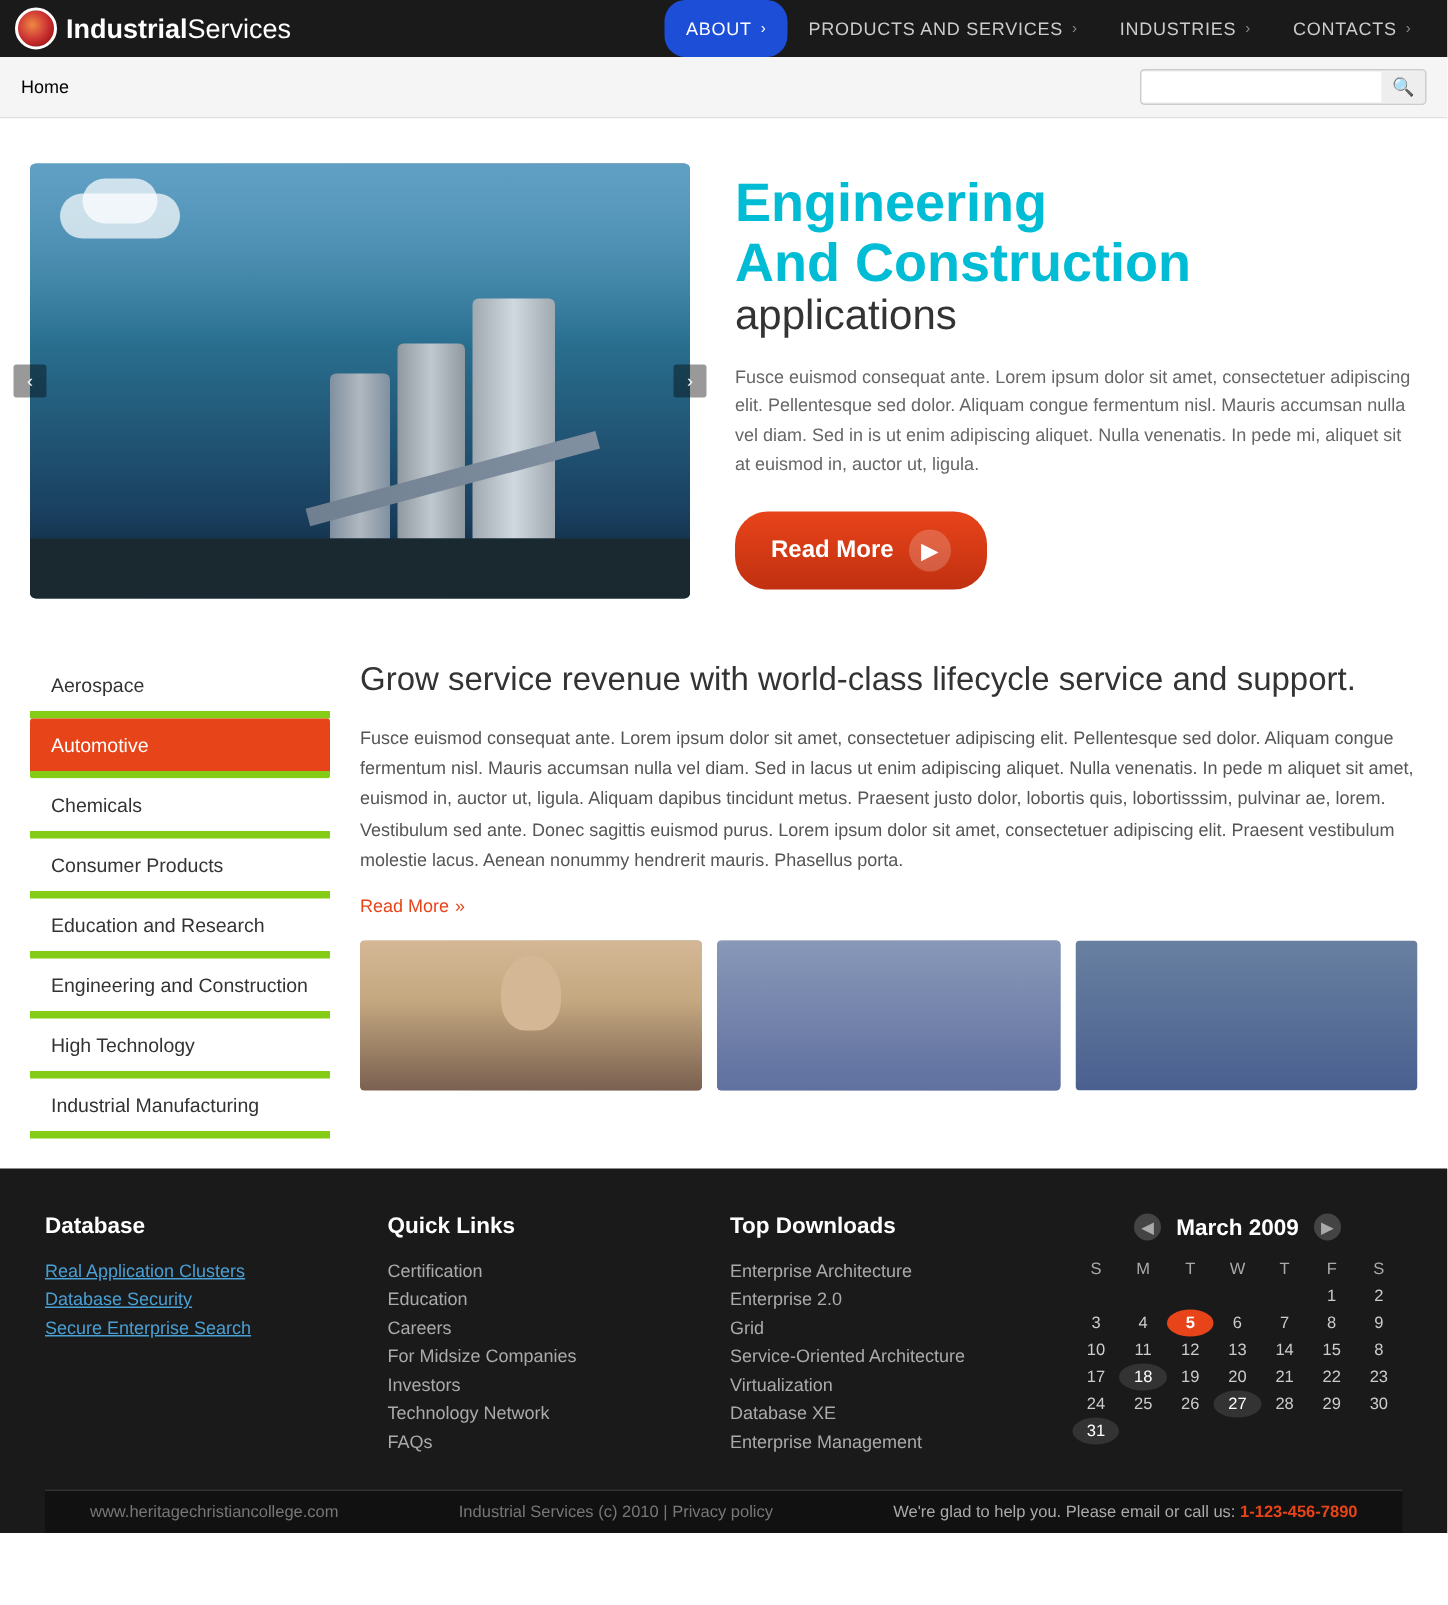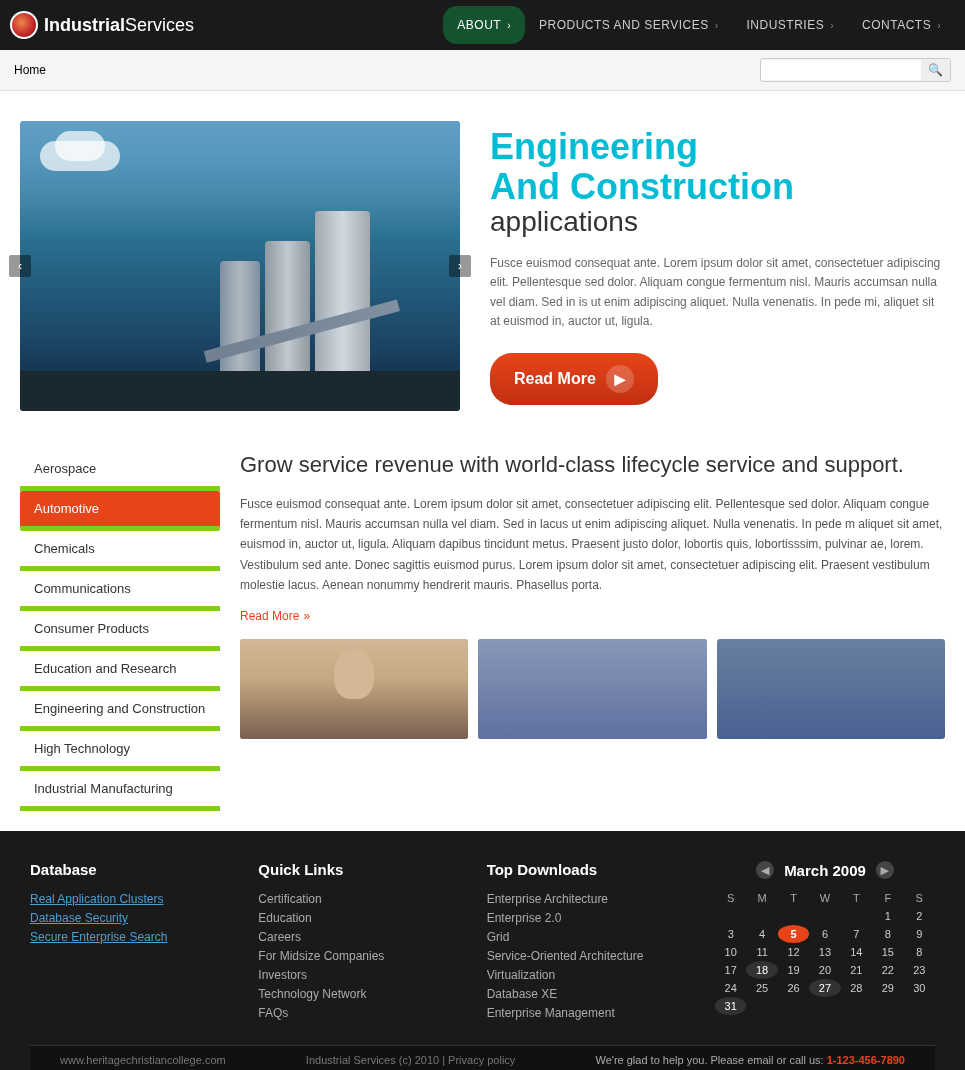--- a/index.html
+++ b/index.html
@@ -1,26 +1,26 @@
 <!DOCTYPE html>
 <html><head>
   <meta charset="utf-8">
   <style>
     * { margin: 0; padding: 0; box-sizing: border-box; }
     body { font-family: Arial, sans-serif; font-size: 13px; color: #333; background: #fff; width: 965px; }
 
     
-    nav { background: #1a1a1a; height: 50px; display: flex; align-items: center; padding: 0 10px; }
+    nav { background: #1a1a1a; height: 38px; display: flex; align-items: center; padding: 0 10px; }
     .logo { display: flex; align-items: center; margin-right: 20px; }
     .logo-globe { width: 28px; height: 28px; border-radius: 50%; background: radial-gradient(circle at 40% 40%, #e84, #c33, #800); border: 2px solid #fff; margin-right: 6px; flex-shrink: 0; }
     .logo-text { color: #fff; font-size: 18px; }
     .logo-text span { font-weight: bold; }
     .nav-items { display: flex; align-items: center; margin-left: auto; }
     .nav-item { display: flex; align-items: center; padding: 0 14px; height: 38px; color: #ccc; font-size: 12px; text-transform: uppercase; cursor: pointer; letter-spacing: 0.5px; }
-    .nav-item.active { background: #14532d; color: #fff; border-radius: 14px; padding: 0 14px; }
+    .nav-item.active { background: #1d4ed8; color: #fff; border-radius: 14px; padding: 0 14px; }
     .nav-item .chevron { margin-left: 6px; font-size: 10px; color: #888; }
     .nav-item.active .chevron { color: #fff; }
 
     
     .breadcrumb-bar { background: #f5f5f5; padding: 8px 14px; display: flex; align-items: center; justify-content: space-between; border-bottom: 1px solid #e0e0e0; }
     .breadcrumb { font-size: 12px; color: #000000; }
     .search-box { display: flex; align-items: center; border: 1px solid #ccc; border-radius: 3px; overflow: hidden; }
     .search-box input { border: none; outline: none; padding: 3px 8px; font-size: 12px; width: 160px; background: #fff; }
     .search-box button { background: #eee; border: none; padding: 4px 7px; cursor: pointer; font-size: 12px; }
 
@@ -155,21 +155,20 @@
   </div>
 </section>
 
 <div class="main-content">
 
   <aside class="sidebar">
 
   <div class="sidebar-item">Aerospace</div>
       <div class="sidebar-item active">Automotive</div>
       <div class="sidebar-item">Chemicals</div>
-      <div class="sidebar-item">Communications</div>
       <div class="sidebar-item">Consumer Products</div>
       <div class="sidebar-item">Education and Research</div>
       <div class="sidebar-item">Engineering and Construction</div>
       <div class="sidebar-item">High Technology</div>
       <div class="sidebar-item">Industrial Manufacturing</div>
     </aside>
 
   <div class="content-area">
     <h2 class="content-title">Grow service revenue with world-class lifecycle service and support.</h2>
     <p class="content-desc">Fusce euismod consequat ante. Lorem ipsum dolor sit amet, consectetuer adipiscing elit. Pellentesque sed dolor. Aliquam congue fermentum nisl. Mauris accumsan nulla vel diam. Sed in lacus ut enim adipiscing aliquet. Nulla venenatis. In pede m aliquet sit amet, euismod in, auctor ut, ligula. Aliquam dapibus tincidunt metus. Praesent justo dolor, lobortis quis, lobortisssim, pulvinar ae, lorem. Vestibulum sed ante. Donec sagittis euismod purus. Lorem ipsum dolor sit amet, consectetuer adipiscing elit. Praesent vestibulum molestie lacus. Aenean nonummy hendrerit mauris. Phasellus porta.</p>

